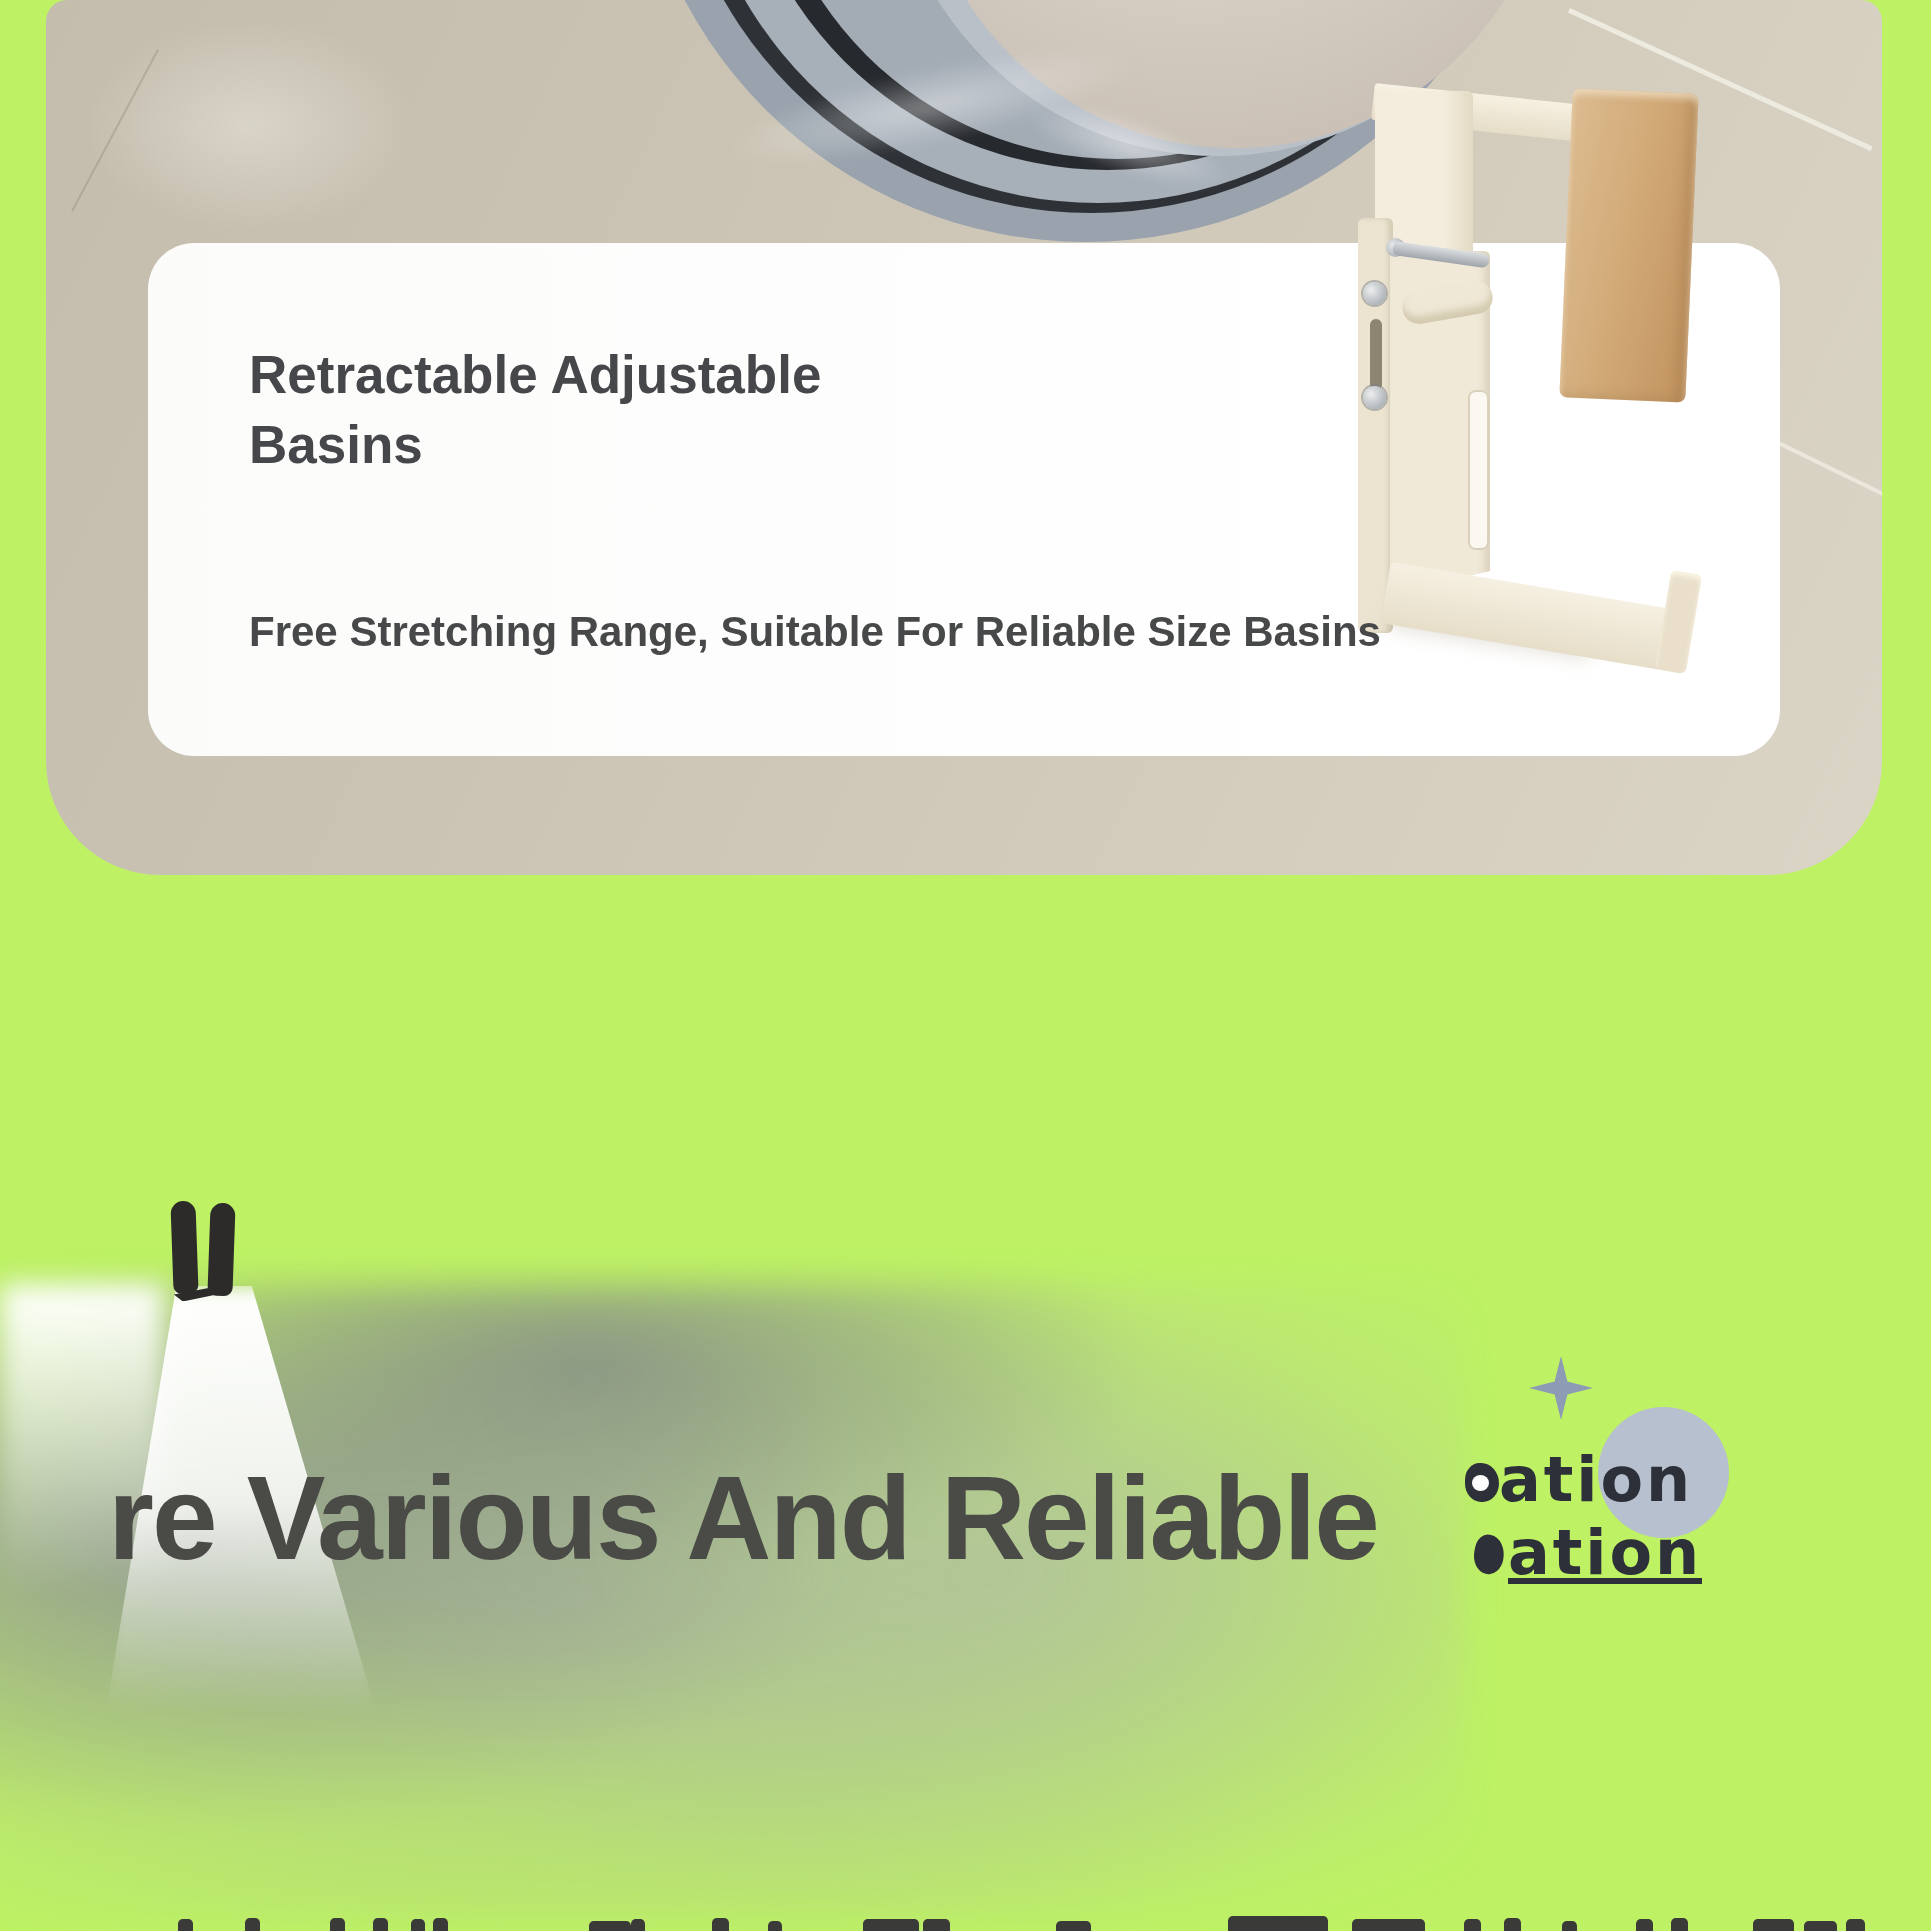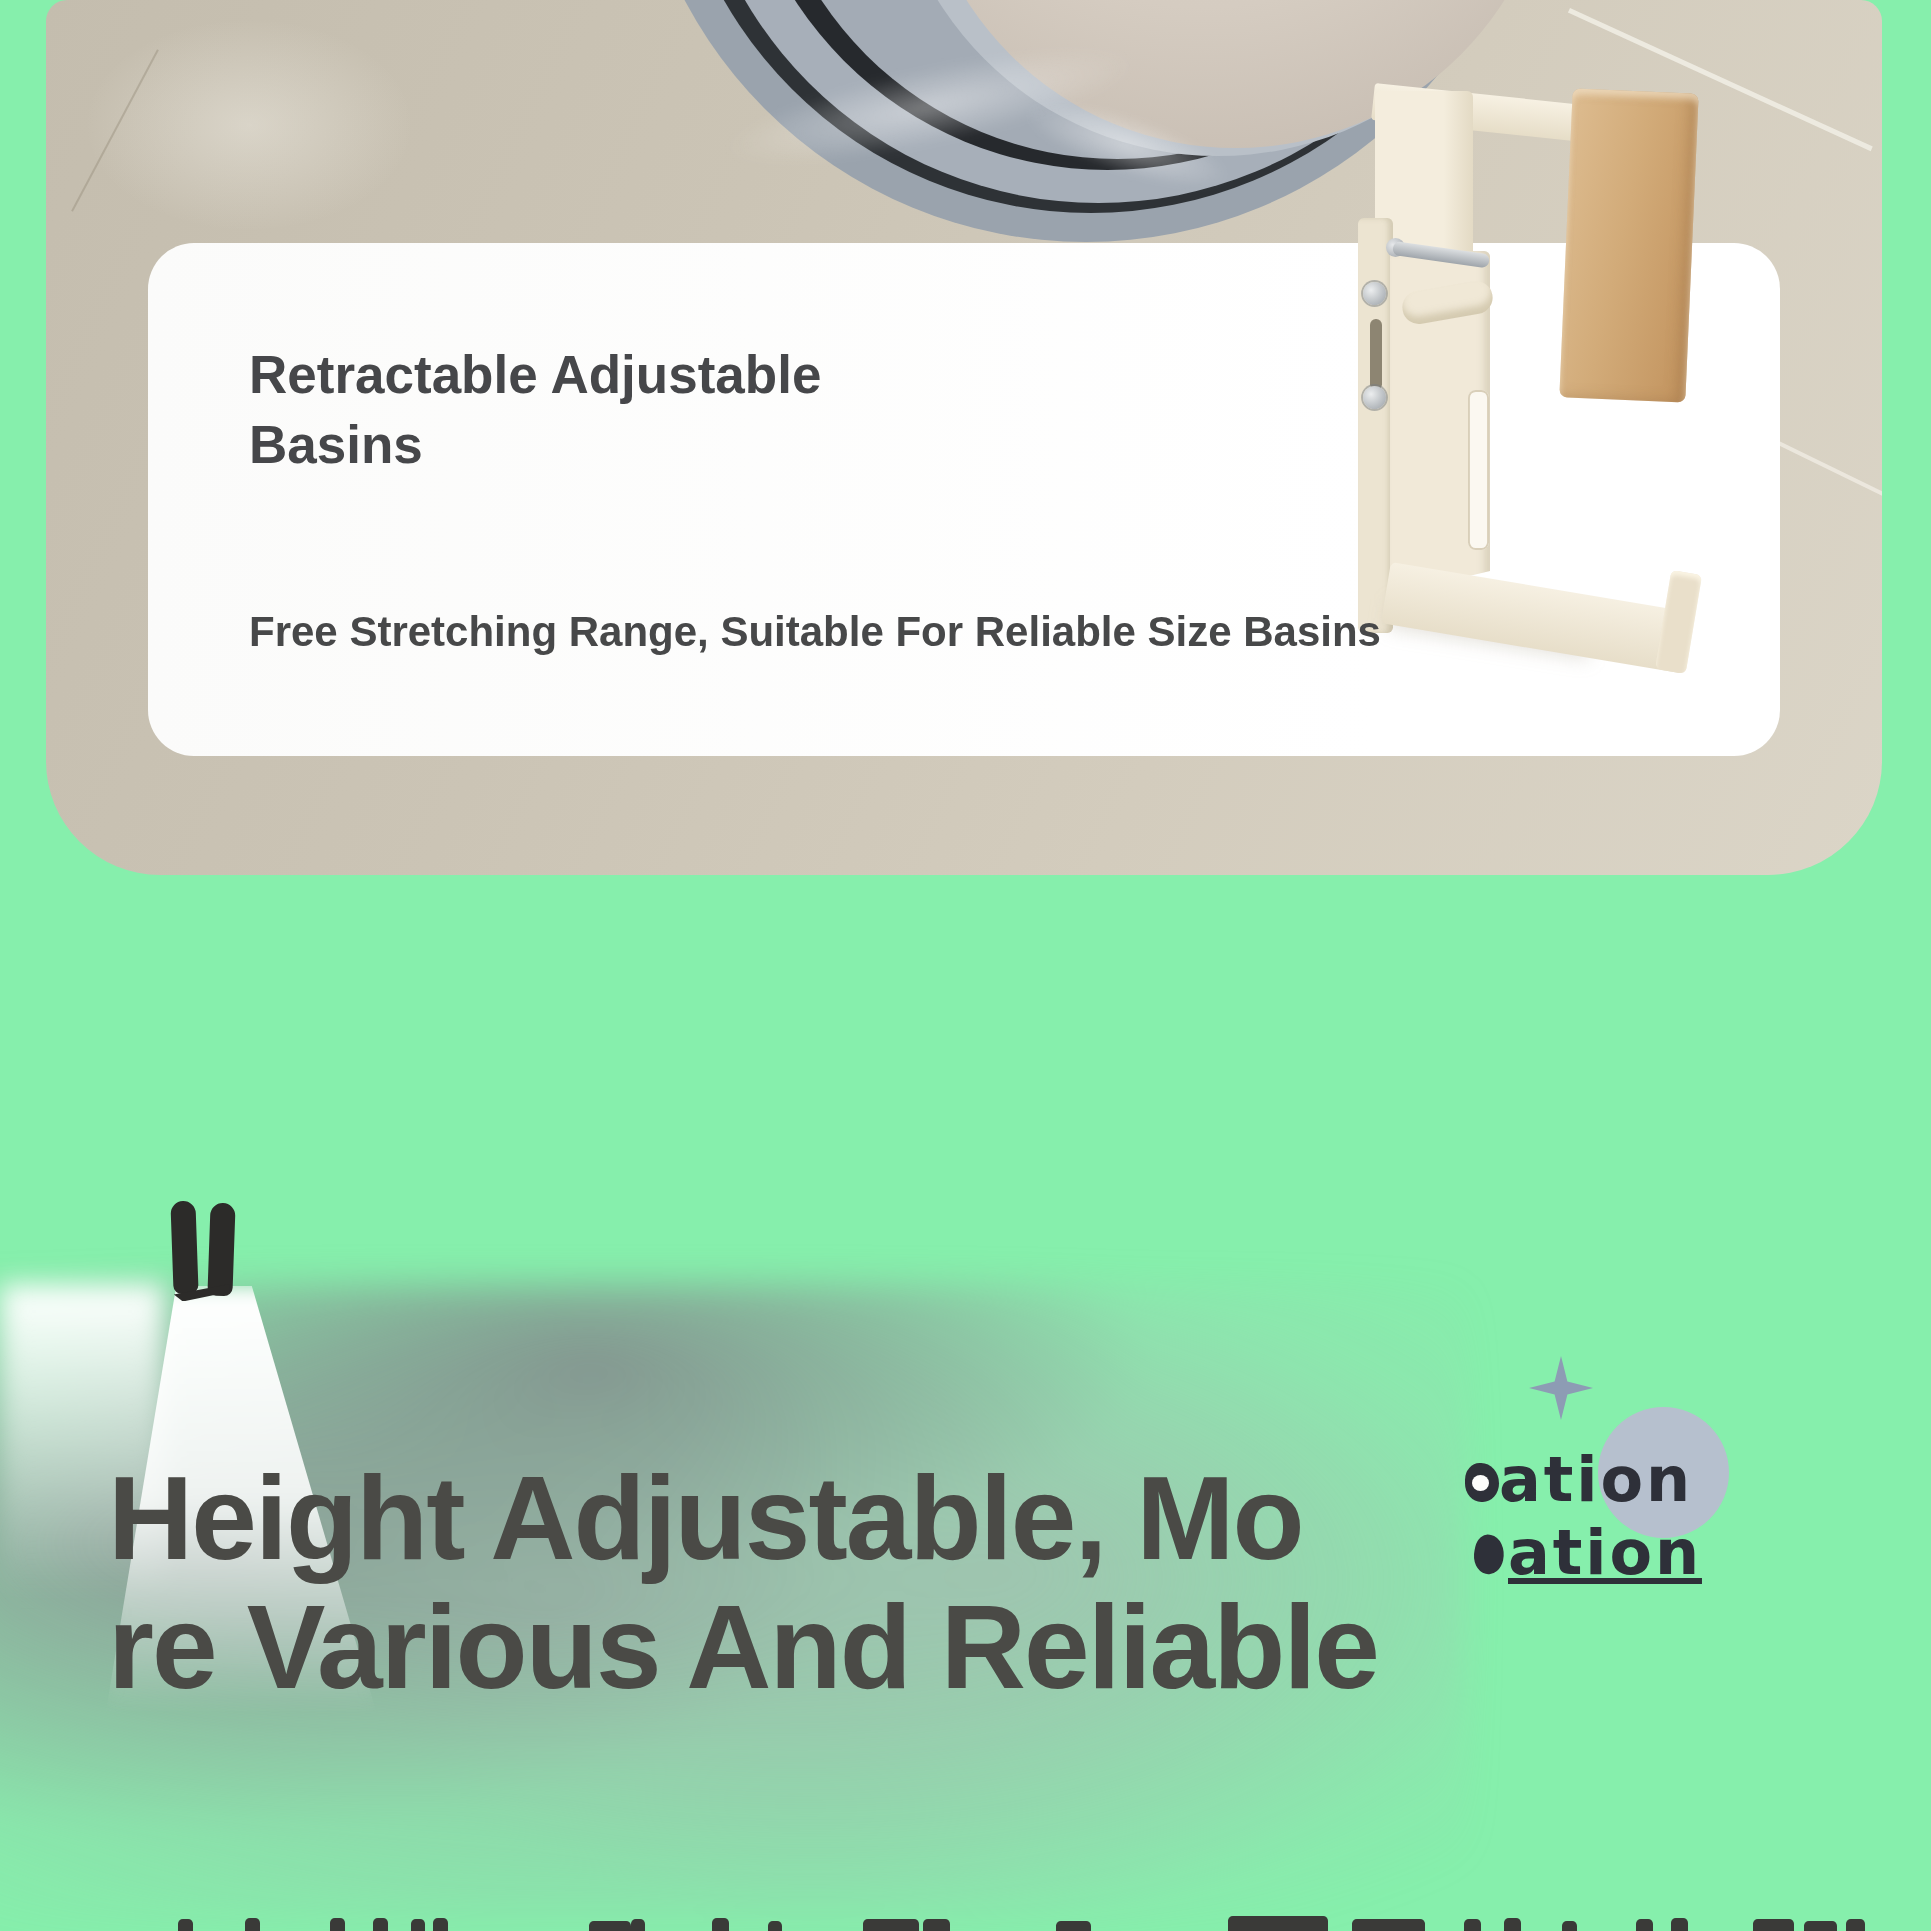--- a/index.html
+++ b/index.html
@@ -1,16 +1,16 @@
 <!DOCTYPE html>
 <html><head>
 <meta charset="utf-8">
 <style>
   html,body{margin:0;padding:0;background:#ffffff;}
-  .canvas{position:relative;width:1931px;height:1931px;overflow:hidden;background:#86efac;
+  .canvas{position:relative;width:1931px;height:1931px;overflow:hidden;background:#bef264;
           font-family:"Liberation Sans",sans-serif;}
   .abs{position:absolute;}
 
   
   .photo{left:46px;top:0;width:1836px;height:875px;border-radius:21px 21px 114px 114px;overflow:hidden;
          background:linear-gradient(115deg,#c4bdae 0%,#cbc4b5 35%,#d3ccbd 65%,#dbd5c7 100%);}
   .crack{left:68px;top:39px;width:1.9px;height:183px;background:rgba(150,142,124,.45);transform:rotate(28deg);}
   .patch1{left:39px;top:19.3px;width:328px;height:212px;border-radius:50%;
           background:radial-gradient(closest-side,rgba(236,233,224,.5),rgba(236,233,224,0));}
   .patch2{left:164px;top:319px;width:251px;height:406px;border-radius:50%;
@@ -167,21 +167,20 @@
   <div class="abs beam2"></div>
   <div class="abs beam"></div>
 
   <div class="abs quote">
     <div class="qbar qb1"></div>
     <div class="qbar qb2"></div>
     <div class="qfoot"></div>
   </div>
 
   <div class="abs heading">
-    <div>Height Adjustable, Mo</div>
     <div>re Various And Reliable</div>
   </div>
 
   <div class="abs sparkle"></div>
   <div class="abs bcircle"></div>
   <div class="abs bfrag1"></div>
   <div class="abs bfrag1i"></div>
   <div class="abs bfrag2"></div>
   <div class="abs bline bl1">ation</div>
   <div class="abs bline bl2">ation</div>

